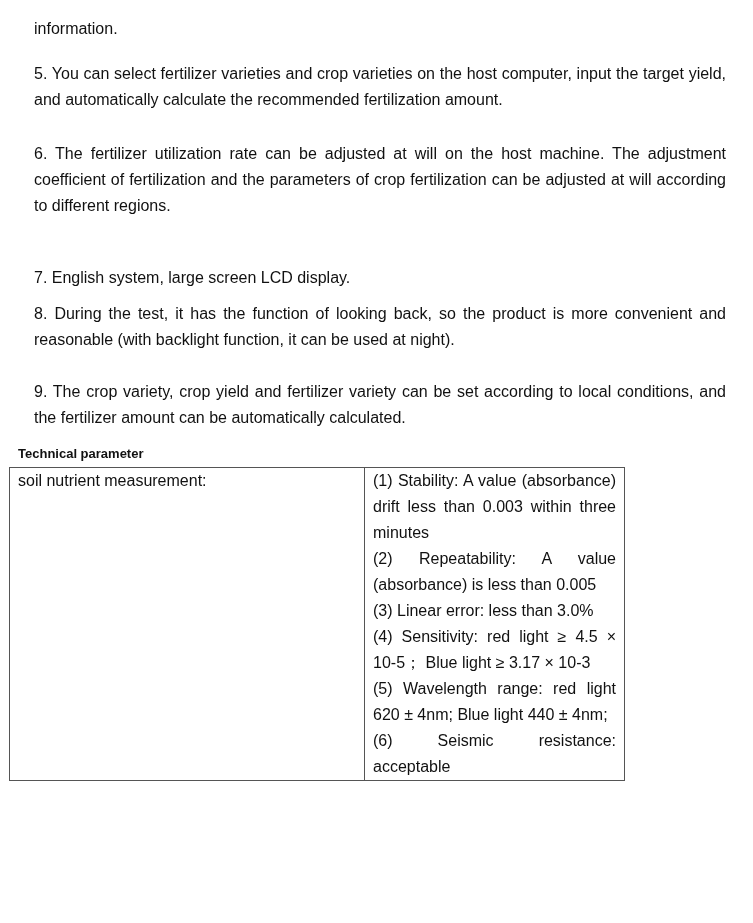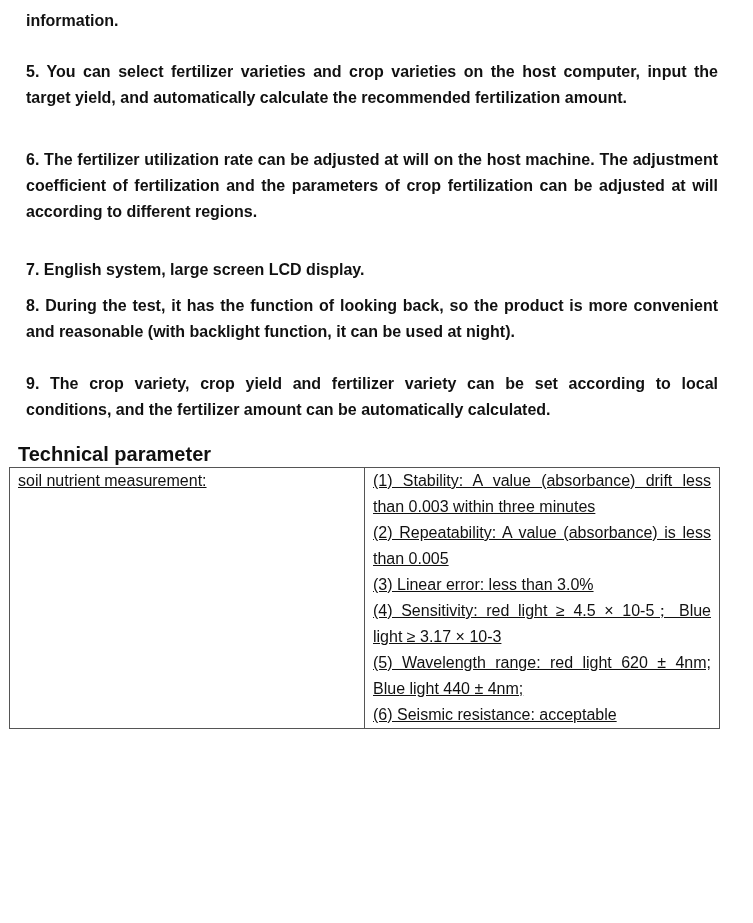--- a/index.html
+++ b/index.html
@@ -1,27 +1,27 @@
 <!DOCTYPE html>
 <html><head>
 <meta charset="utf-8">
 <style>
   html, body { margin: 0; padding: 0; background: #ffffff; }
   body { width: 753px; height: 923px; overflow: hidden; position: relative;
          font-family: "Liberation Sans", sans-serif; color: #111; font-size: 16px; }
   .doc { position: absolute; left: 18px; top: 0; width: 692px; }
-  .para { text-align: justify; line-height: 26px; margin: 8px; font-weight: bold; }
+  .para { text-align: justify; line-height: 26px; margin: 16px; }
   .p0 { position: absolute; top: 0px; }
-  .p5 { position: absolute; top: 51px; }
-  .p6 { position: absolute; top: 139px; }
+  .p5 { position: absolute; top: 45px; }
+  .p6 { position: absolute; top: 125px; }
   .p7 { position: absolute; top: 249px; }
   .p8 { position: absolute; top: 285px; }
   .p9 { position: absolute; top: 363px; }
-  .section-title { position: absolute; top: 442px; left: 18px; font-weight: bold; font-size: 20px; line-height: 24px; margin: 0; text-align: right; }
-  table.params { position: absolute; left: 9px; top: 467px; width: 711px; border-collapse: collapse; text-decoration: underline; }
+  .section-title { position: absolute; top: 442px; left: 18px; font-weight: bold; font-size: 13px; line-height: 24px; margin: 0; text-align: right; }
+  table.params { position: absolute; left: 9px; top: 467px; width: 616px; border-collapse: collapse; }
   table.params td { border: 1.5px solid #555; vertical-align: top; padding: 0 8px; line-height: 26px; font-size: 16px; }
   td.label { width: 338px; }
   td.value { text-align: justify; margin-top: 20px; }
   .line { display: block; }
 </style>
 </head>
 <body>
 
 <div class="doc">
   <p class="para p0" style="width:692px">information.</p>

